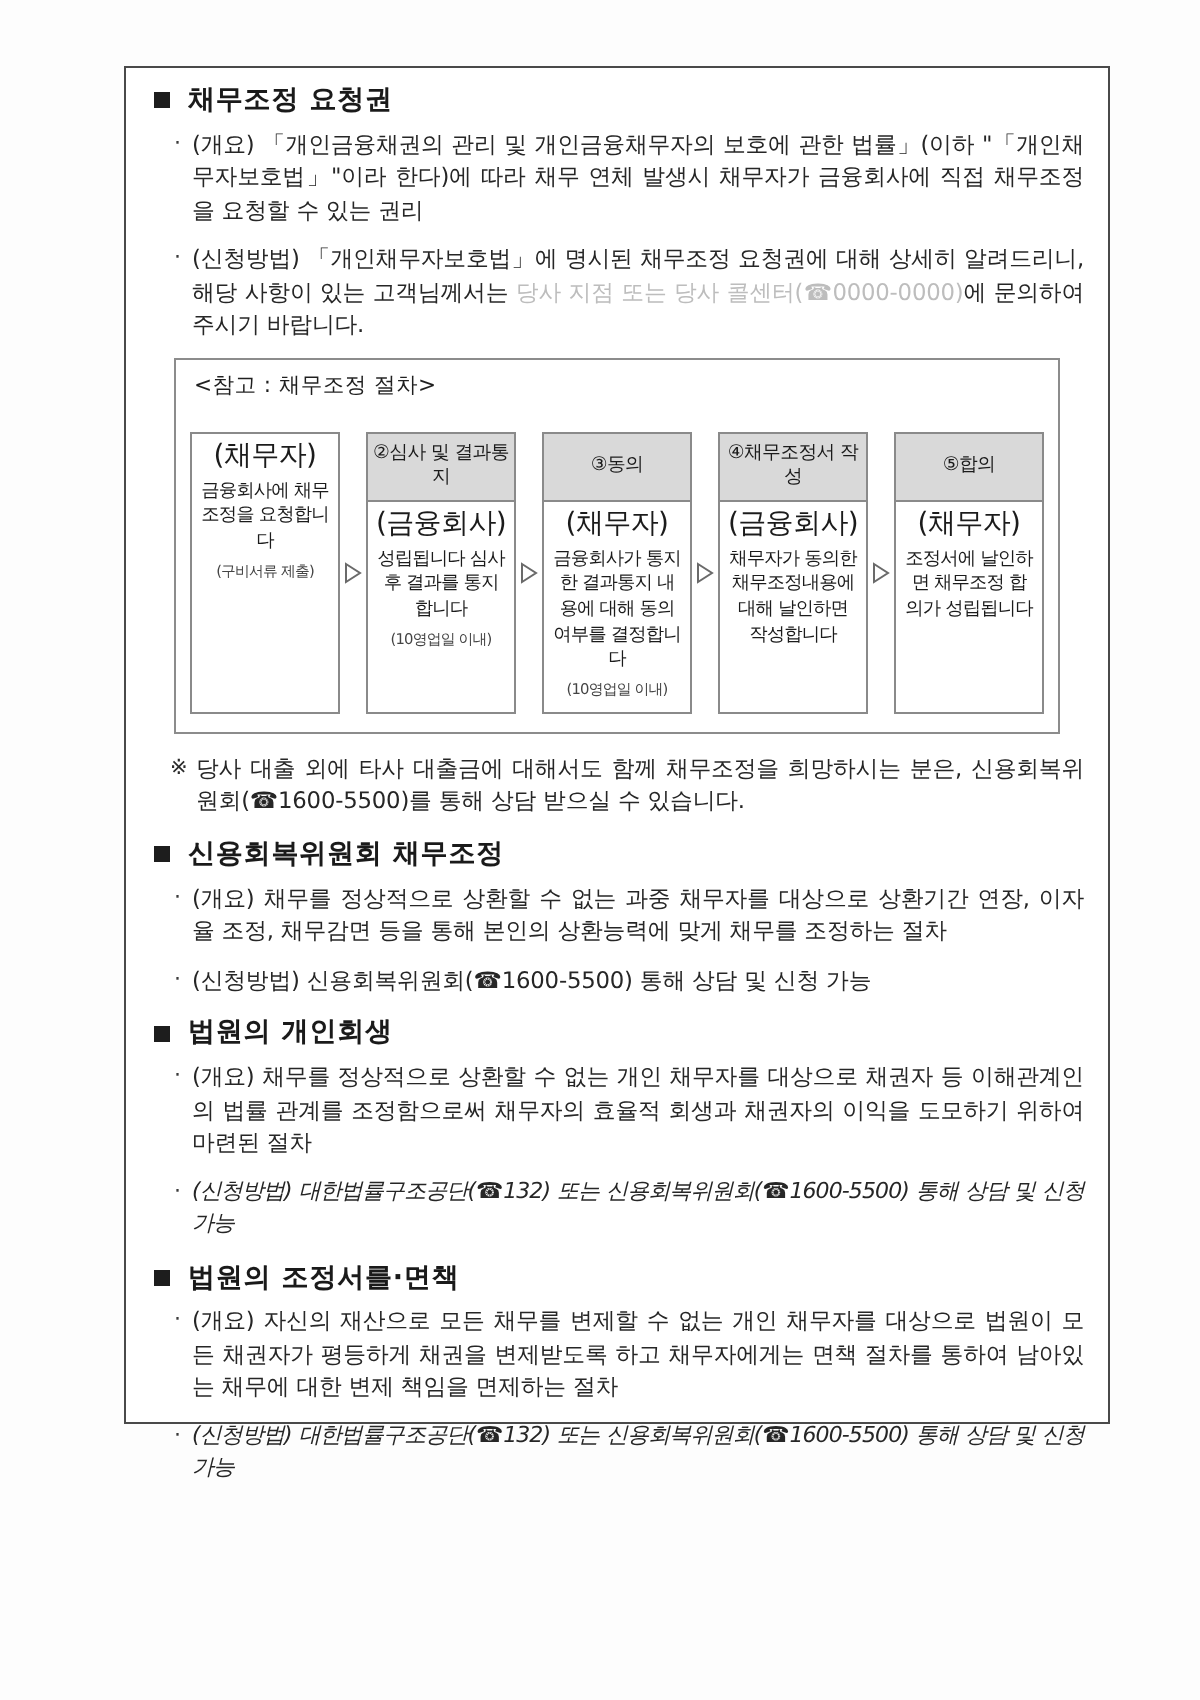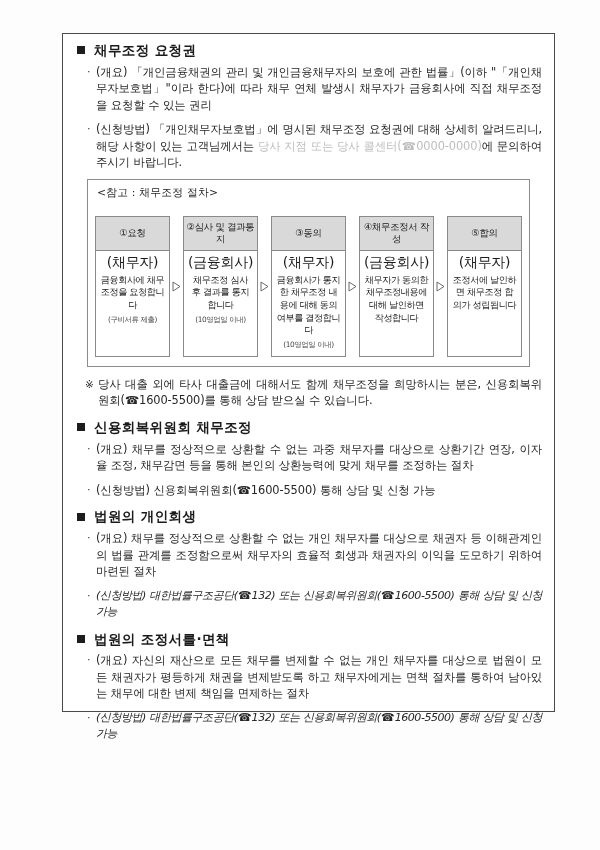--- a/index.html
+++ b/index.html
@@ -209,54 +209,53 @@
       <div class="bullet-row">
         <span class="dot-bullet">·</span>
         <span class="bullet-text justify-spread"><span>(신청방법)</span>&nbsp;<span>「개인채무자보호법」에 명시된 채무조정 요청권에 대해 상세히 알려드리니, 해당 사항이 있는 고객님께서는 </span><span class="faded">당사 지점 또는 당사 콜센터(☎0000-0000)</span><span>에 문의하여 주시기 바랍니다.</span></span>
       </div>
 
       <div class="ref-box">
         <div class="ref-title">&lt;참고 : 채무조정 절차&gt;</div>
         <div class="flow">
 
           <div class="flow-box">
-            <div class="fb-head">①요청</div>
             <div class="fb-body">
               <div class="fb-actor">(채무자)</div>
               <div class="fb-desc">금융회사에 채무조정을 요청합니다</div>
               <div class="fb-sub">(구비서류 제출)</div>
             </div>
           </div>
 
           <div class="flow-arrow">
             <svg width="9" height="11" viewBox="0 0 9 11">
                 <polygon points="1,1 8,5.5 1,10" fill="none" stroke="#6a6a6a" stroke-width="1"></polygon>
               </svg>
           </div>
 
           <div class="flow-box">
             <div class="fb-head">②심사 및 결과통지</div>
             <div class="fb-body">
               <div class="fb-actor">(금융회사)</div>
-              <div class="fb-desc">채무조정 심사 후 결과를 통지합니다</div>
+              <div class="fb-desc">성립됩니다 심사 후 결과를 통지합니다</div>
               <div class="fb-sub">(10영업일 이내)</div>
             </div>
           </div>
 
           <div class="flow-arrow">
             <svg width="9" height="11" viewBox="0 0 9 11">
                 <polygon points="1,1 8,5.5 1,10" fill="none" stroke="#6a6a6a" stroke-width="1"></polygon>
               </svg>
           </div>
 
           <div class="flow-box">
             <div class="fb-head">③동의</div>
             <div class="fb-body">
               <div class="fb-actor">(채무자)</div>
-              <div class="fb-desc">금융회사가 통지한 채무조정 내용에 대해 동의 여부를 결정합니다</div>
+              <div class="fb-desc">금융회사가 통지한 결과통지 내용에 대해 동의 여부를 결정합니다</div>
               <div class="fb-sub">(10영업일 이내)</div>
             </div>
           </div>
 
           <div class="flow-arrow">
             <svg width="9" height="11" viewBox="0 0 9 11">
                 <polygon points="1,1 8,5.5 1,10" fill="none" stroke="#6a6a6a" stroke-width="1"></polygon>
               </svg>
           </div>
 

